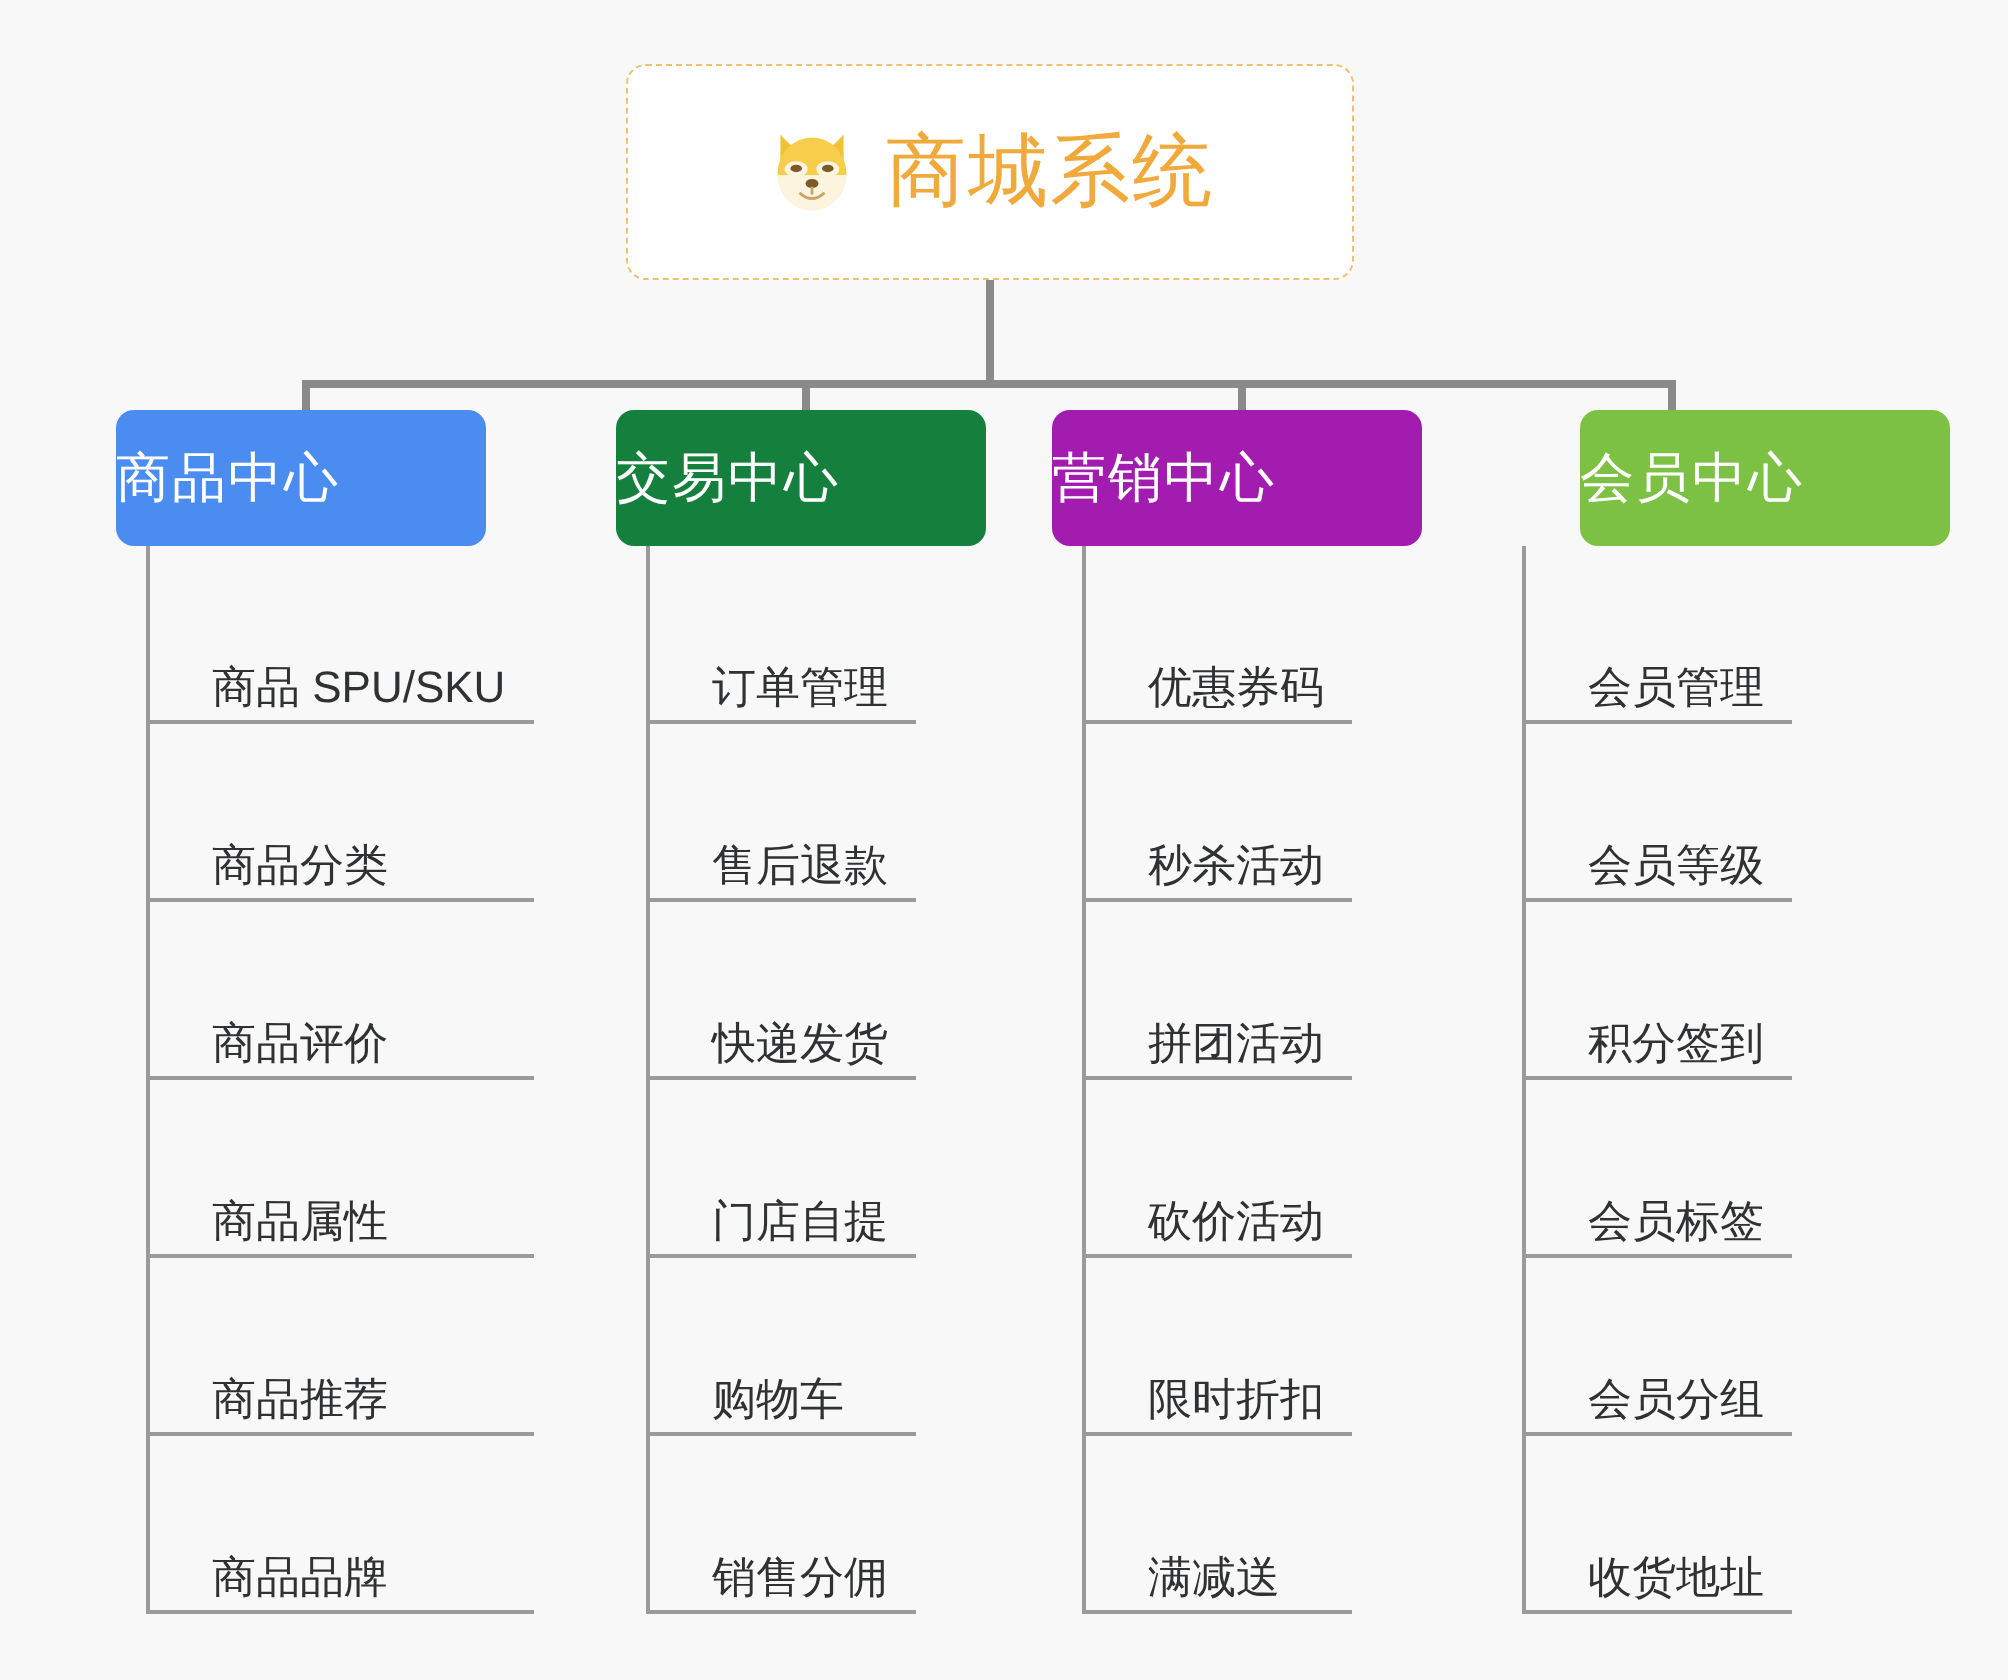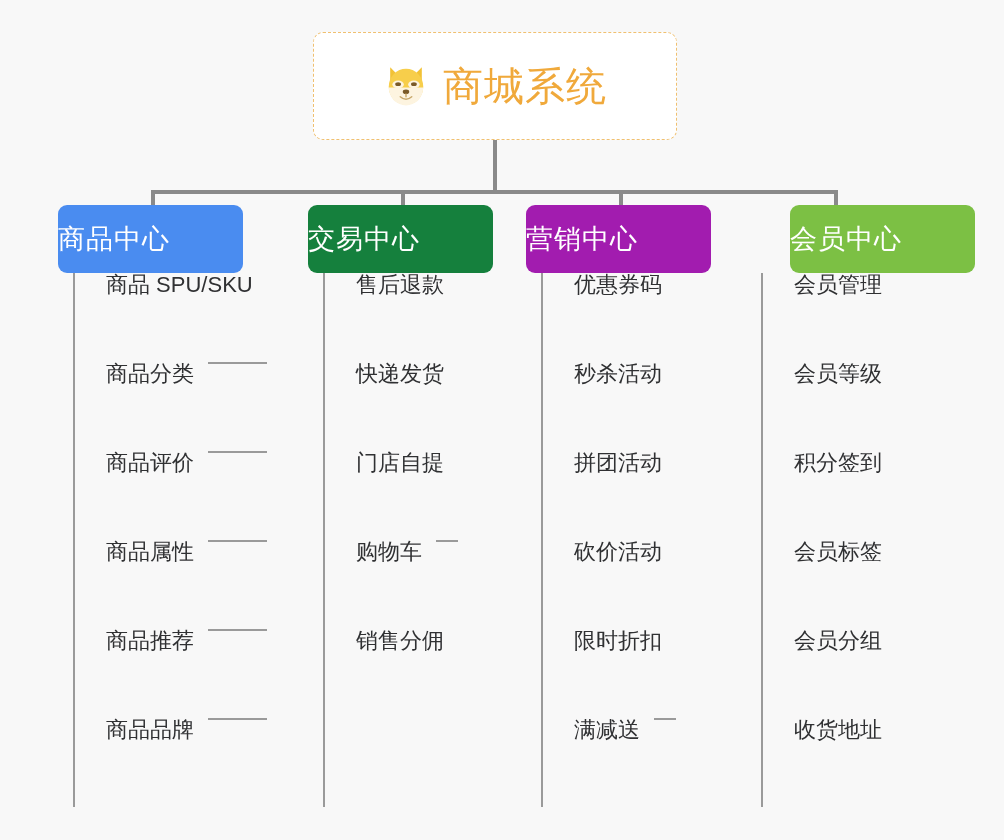--- a/index.html
+++ b/index.html
@@ -108,21 +108,21 @@
     left: 0;
     top: 0;
     margin: 0;
     padding: 0;
     list-style: none;
   }
   .leaf {
     position: relative;
     height: 89px;
     display: flex;
-    flex-direction: row;
+    flex-direction: column;
     justify-content: flex-end;
     align-items: flex-start;
   }
   .leaf-text {
     font-size: 22px;
     color: #303133;
     white-space: nowrap;
     padding: 0 14px 4px 33px;
     line-height: 1.1;
   }
@@ -195,20 +195,24 @@
           </li>
         </ul>
       </div>
       <div class="cat-box" style="left: 308px; width: 185px; background: #15803d;">
         <span class="cat-label">交易中心</span>
       </div>
       <div class="branch" style="left: 323px;">
         <div class="branch-spine" style="height: 534px;"></div>
         <ul class="leaf-list">
           <li class="leaf">
+            <span class="leaf-text">订单管理</span>
+            <div class="leaf-rule"></div>
+          </li>
+          <li class="leaf">
             <span class="leaf-text">售后退款</span>
             <div class="leaf-rule"></div>
           </li>
           <li class="leaf">
             <span class="leaf-text">快递发货</span>
             <div class="leaf-rule"></div>
           </li>
           <li class="leaf">
             <span class="leaf-text">门店自提</span>
             <div class="leaf-rule"></div>

